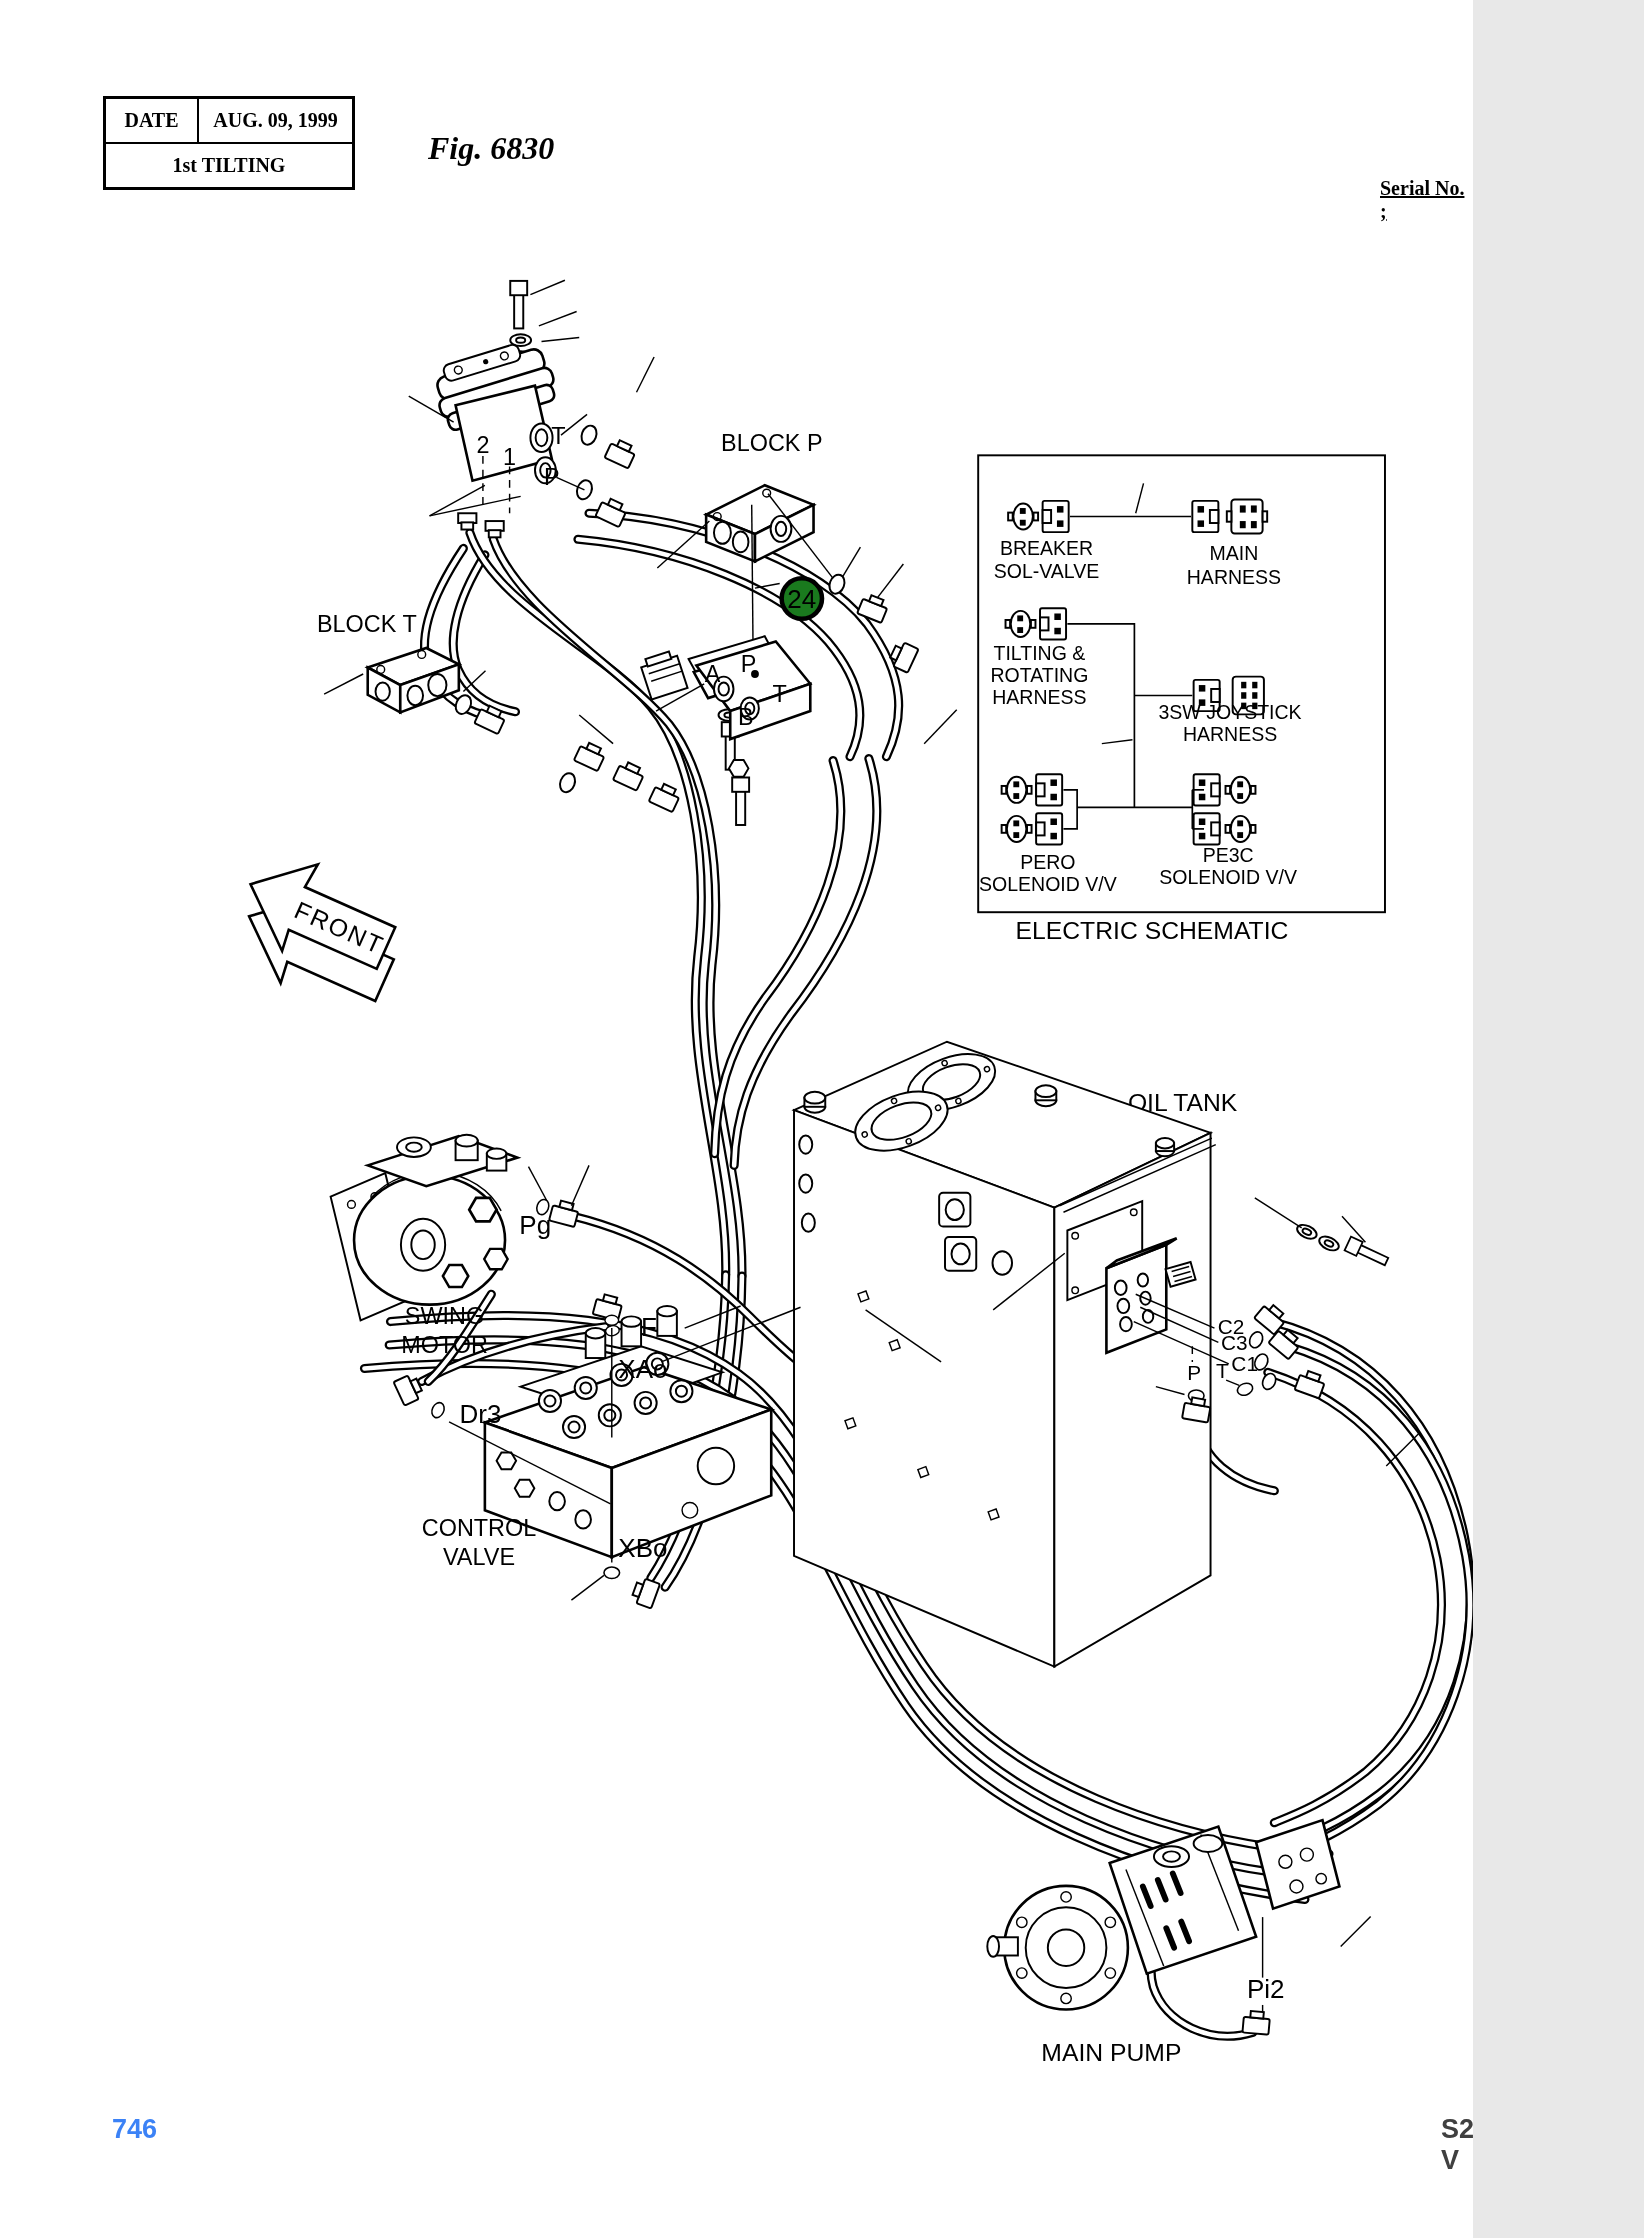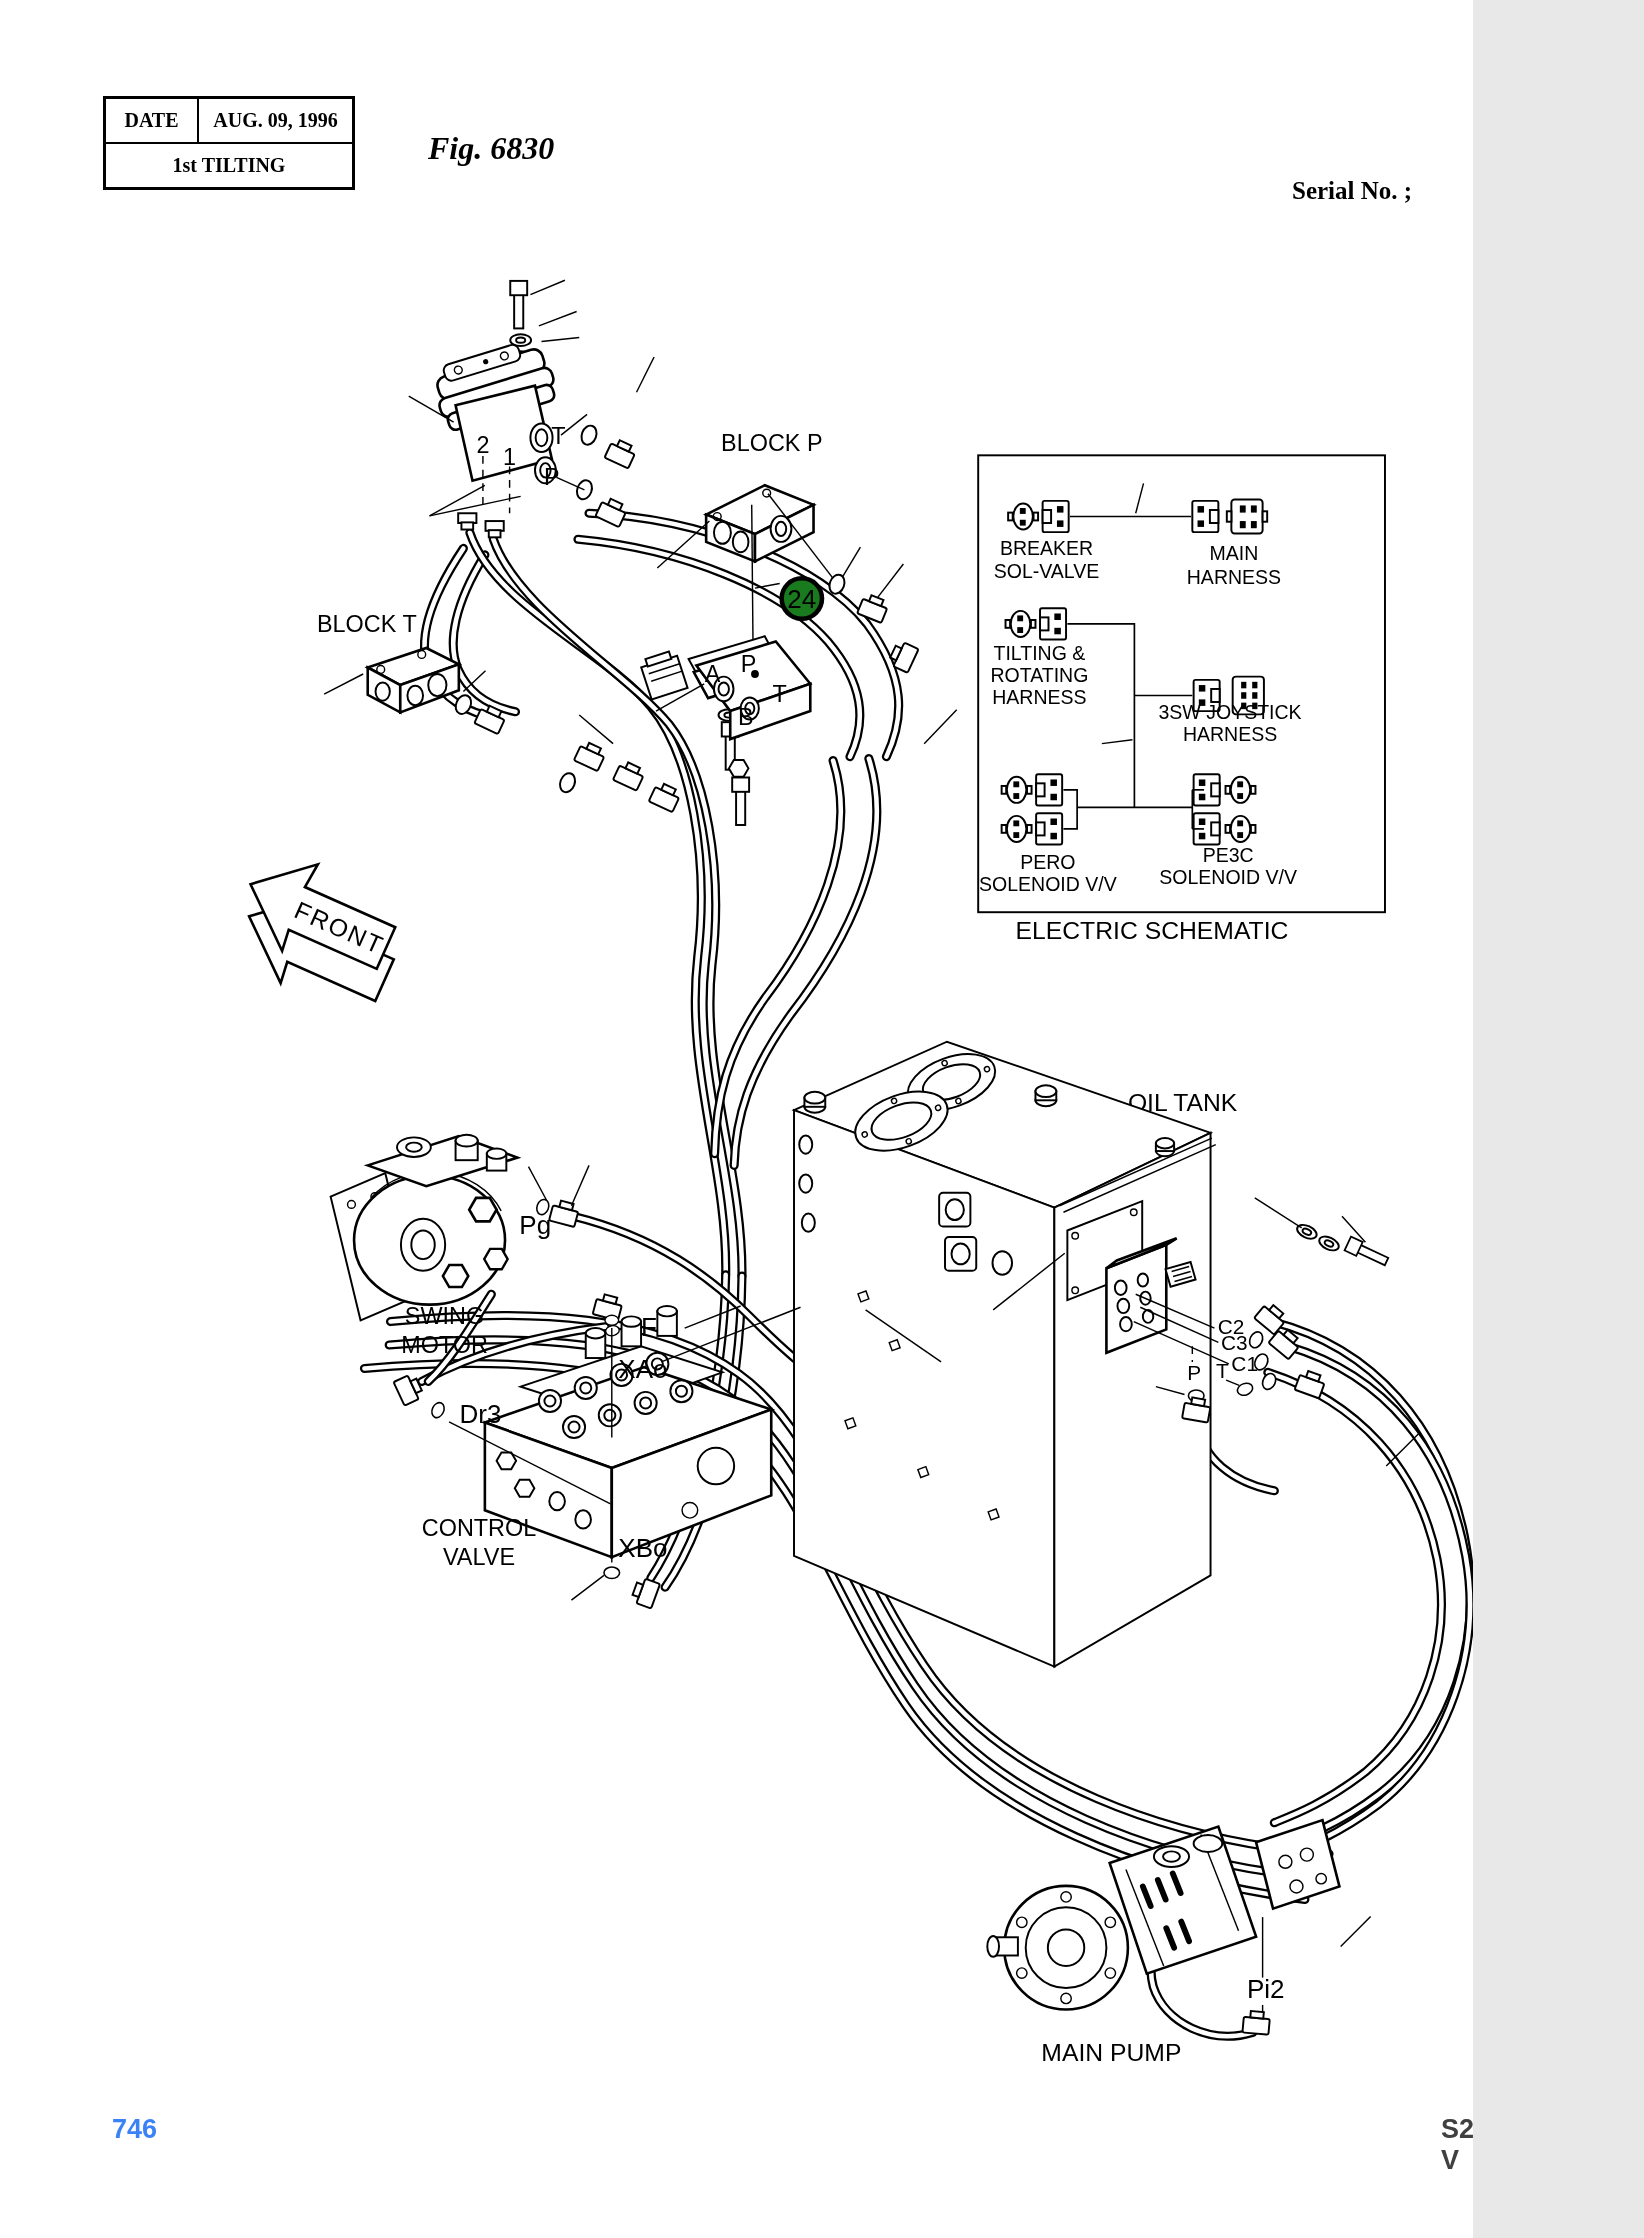--- a/index.html
+++ b/index.html
@@ -8,21 +8,21 @@
   .serif{font-family:"Liberation Serif","DejaVu Serif",serif;font-weight:bold;color:#000;}
   
   #datebox{position:absolute;left:103px;top:96px;width:252px;height:94px;
            border:3.9px solid #000;box-sizing:border-box;display:flex;flex-direction:column;}
   #datebox .row1{flex:1;display:flex;border-bottom:2.6px solid #000;}
   #datebox .c1{width:91px;border-right:2.6px solid #000;display:flex;align-items:center;justify-content:center;font-size:20px;}
   #datebox .c2{flex:1;display:flex;align-items:center;justify-content:center;font-size:20px;}
   #datebox .row2{flex:1;display:flex;align-items:center;justify-content:center;font-size:20px;}
   #figlabel{position:absolute;left:428px;top:130px;font-size:32px;font-style:italic;}
   #titleblock{position:absolute;left:578px;top:93px;font-size:33px;line-height:42px;letter-spacing:-0.7px;}
-  #serial{position:absolute;left:1292px;top:177px;font-size:25px;}
+  #serial{position:absolute;left:1380px;top:177px;font-size:20px;text-decoration:underline;}
   #footer-left{position:absolute;left:112px;top:2114px;font-size:27px;font-weight:bold;color:#3b82f6;}
   #footer-right{position:absolute;left:1441px;top:2114px;font-size:27px;font-weight:bold;color:#404040;}
   
   svg{position:absolute;left:0;top:0;}
   .shape{fill:#fff;stroke:#000;stroke-width:3;}
   .shape4{fill:#fff;stroke:#000;stroke-width:4;}
   .thin{fill:none;stroke:#000;stroke-width:2.2;}
   .ldr{fill:none;stroke:#000;stroke-width:2.2;}
   .dash{fill:none;stroke:#000;stroke-width:2.2;stroke-dasharray:12 9;}
   .pin{fill:#000;stroke:none;}
@@ -40,21 +40,21 @@
   .mid{text-anchor:middle;}
 </style>
 </head>
 <body>
 
 <div id="page">
 
   <div id="datebox" class="serif">
     <div class="row1">
       <div class="c1">DATE</div>
-      <div class="c2">AUG. 09, 1996</div>
+      <div class="c2">AUG. 09, 1999</div>
     </div>
     <div class="row2">1st TILTING</div>
   </div>
   <div id="figlabel" class="serif">Fig. 6830</div>
   <div id="serial" class="serif">Serial No. ;</div>
 
   <svg width="1644" height="2239" viewBox="0 0 2526 3439">
     <defs>
       <path id="h1" fill="none" d="M712,842 C660,920 640,985 660,1030 C680,1075 722,1096 762,1102"></path>
       <path id="h2" fill="none" d="M745,852 C700,925 686,986 704,1028 C722,1068 757,1086 792,1093"></path>

